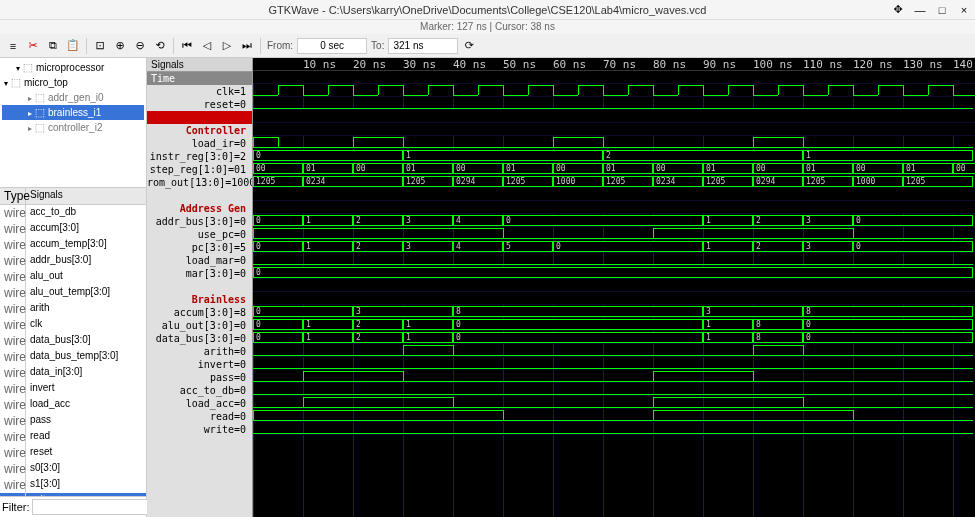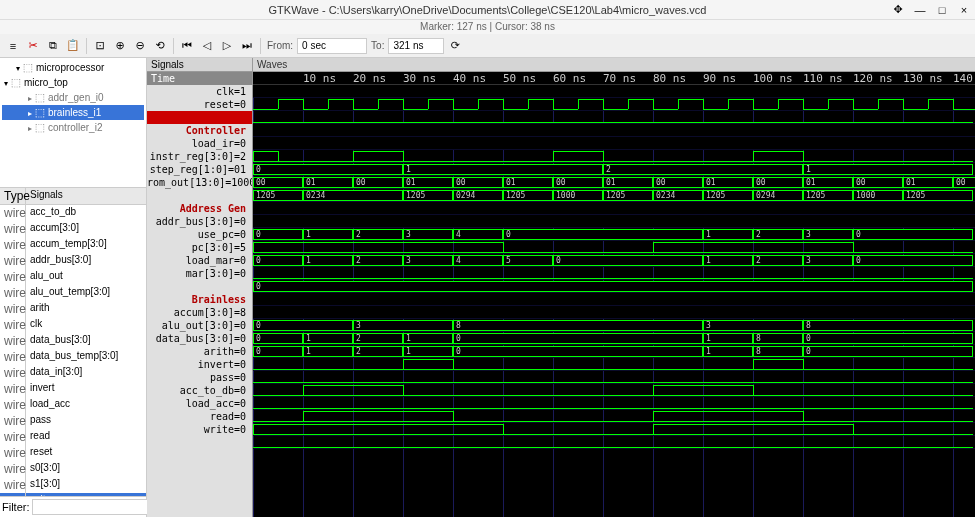--- a/index.html
+++ b/index.html
@@ -79,23 +79,23 @@
   <span class="tbtn">⊕</span>
   <span class="tbtn">⊖</span>
   <span class="tbtn">⟲</span>
   <span class="tsep"></span>
   <span class="tbtn">⏮</span>
   <span class="tbtn">◁</span>
   <span class="tbtn">▷</span>
   <span class="tbtn">⏭</span>
   <span class="tsep"></span>
   <span class="tlabel">From:</span>
-  <input class="tinput" style="width: 70px;" value="0 sec">
+  <input class="tinput" style="width: 70px; text-align: center;" value="0 sec">
   <span class="tlabel">To:</span>
-  <input class="tinput" style="width: 56px;" value="321 ns">
+  <input class="tinput" style="width: 70px;" value="321 ns">
   <span class="tbtn">⟳</span>
 </div>
 
 <div class="main">
   <div class="sst-panel">
     <div class="tree" id="tree">
         <div class="tree-item tree-ind1"><span style="font-size:8px">▾</span> <span style="color:#888">⬚</span> microprocessor</div>
         <div class="tree-item tree-ind0"><span style="font-size:8px">▾</span> <span style="color:#888">⬚</span> micro_top</div>
         <div class="tree-item tree-ind2" style="color: rgb(119, 119, 119);"><span style="font-size:8px">▸</span> <span style="color:#888">⬚</span> addr_gen_i0</div>
         <div class="tree-item tree-ind2 sel"><span style="font-size:8px">▸</span> <span style="color:#fff">⬚</span> brainless_i1</div>
@@ -217,21 +217,20 @@
         <div class="signame">invert=0</div>
         <div class="signame">pass=0</div>
         <div class="signame">acc_to_db=0</div>
         <div class="signame">load_acc=0</div>
         <div class="signame">read=0</div>
         <div class="signame">write=0</div>
       </div>
   </div>
 
   <div class="waves-panel">
-    <div class="panel-header waves-header">Waves</div>
     <div class="timeruler" id="timeruler">
         <span style="left: 50px;">10 ns</span>
         <span style="left: 100px;">20 ns</span>
         <span style="left: 150px;">30 ns</span>
         <span style="left: 200px;">40 ns</span>
         <span style="left: 250px;">50 ns</span>
         <span style="left: 300px;">60 ns</span>
         <span style="left: 350px;">70 ns</span>
         <span style="left: 400px;">80 ns</span>
         <span style="left: 450px;">90 ns</span>

